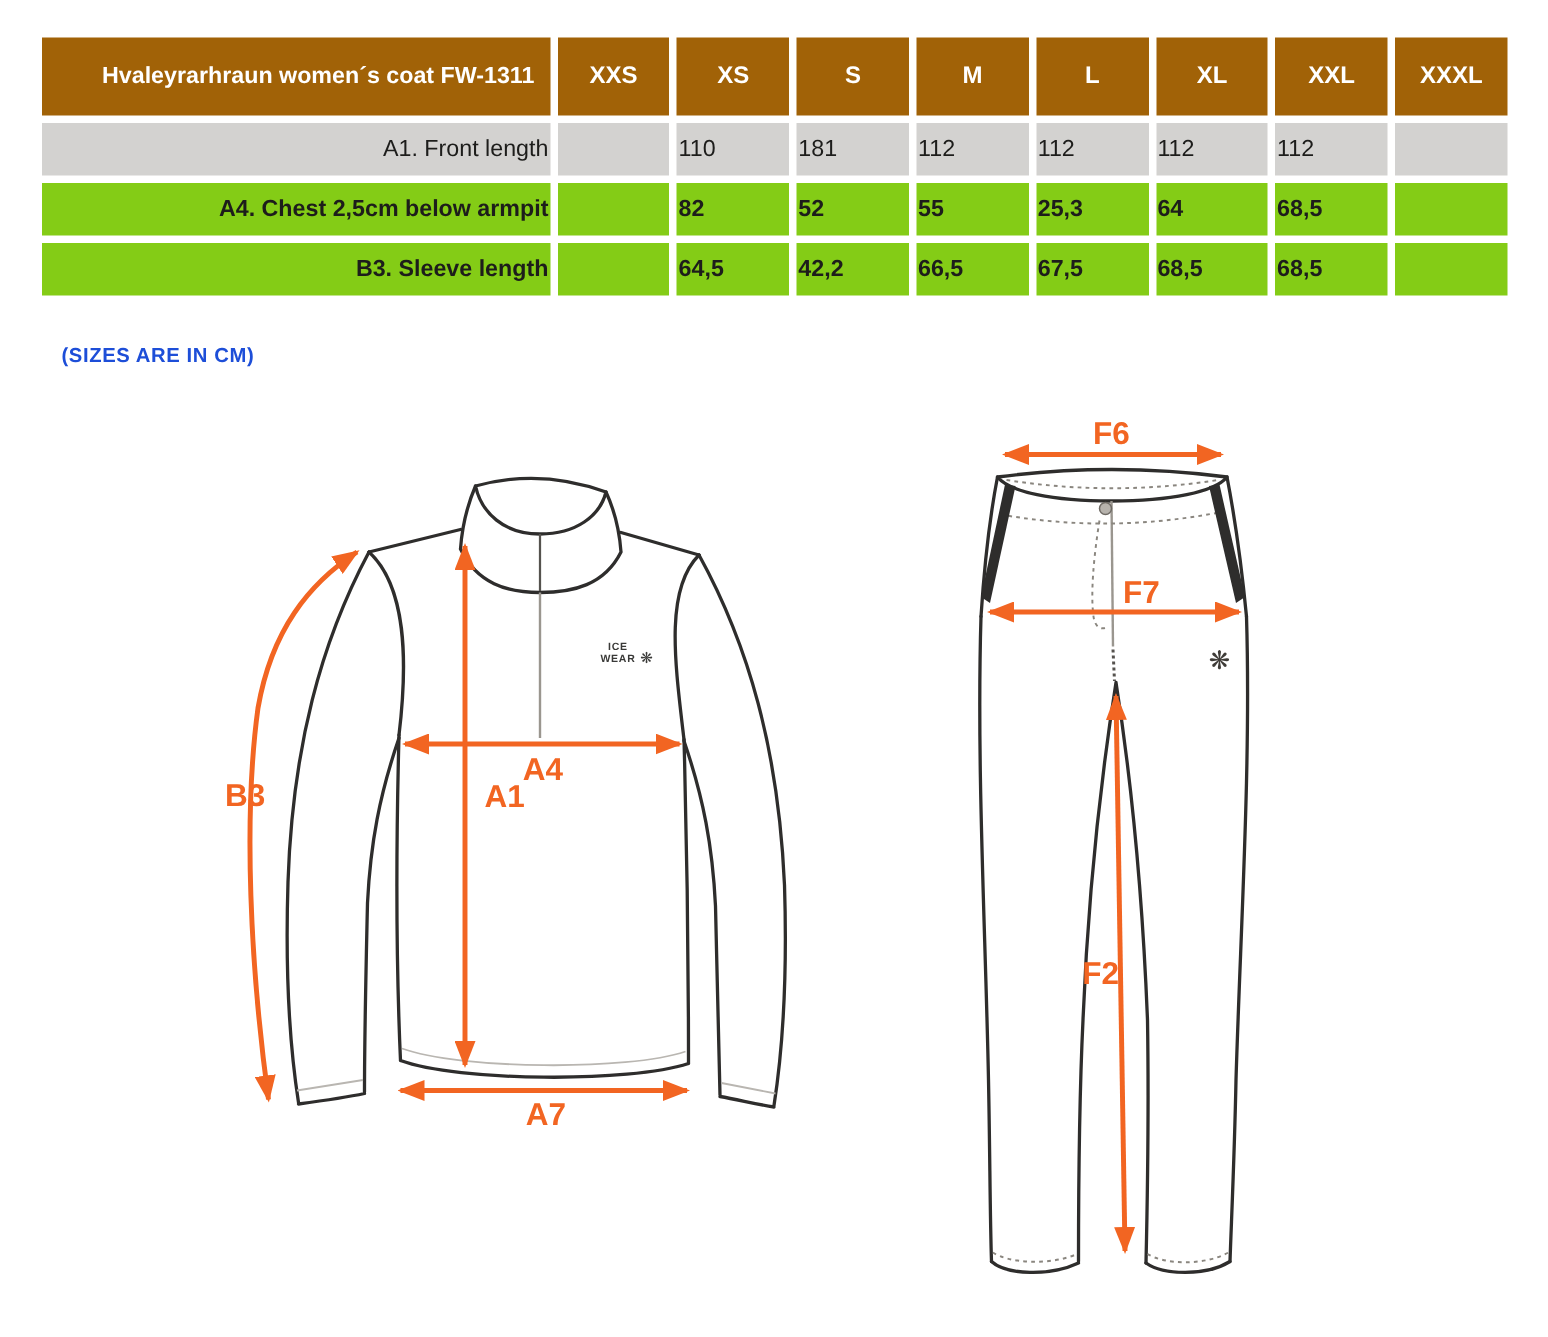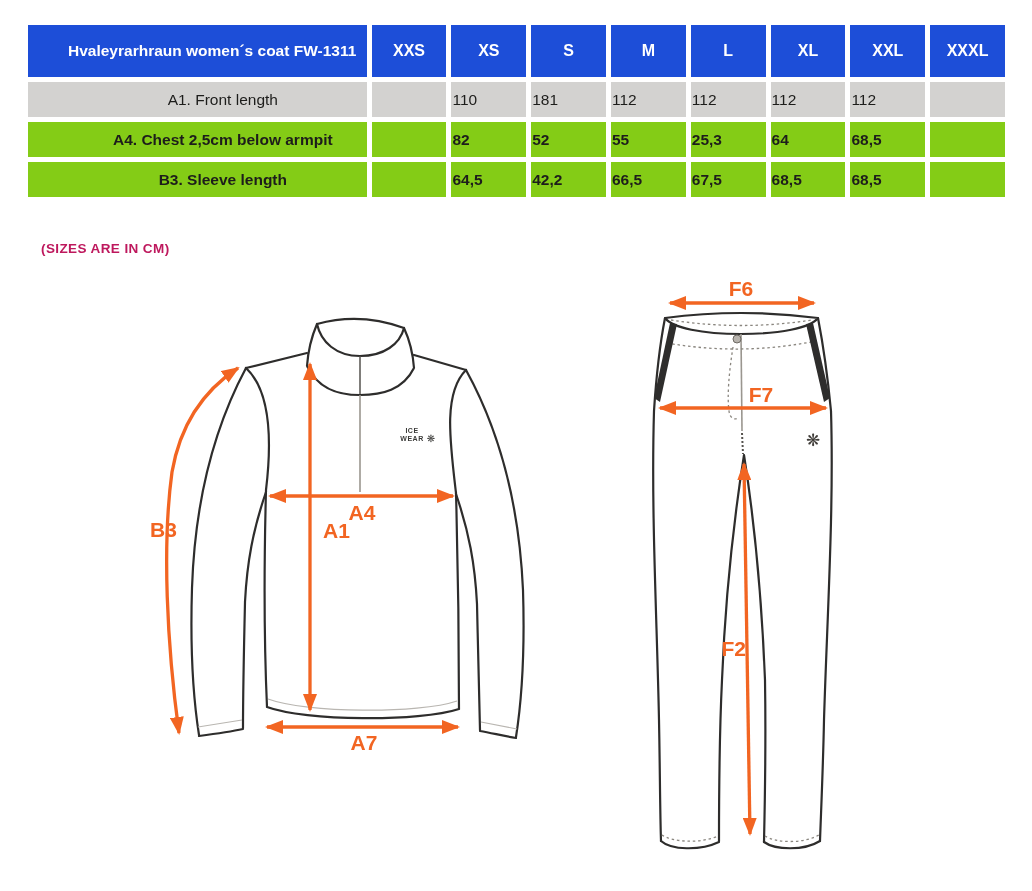--- a/index.html
+++ b/index.html
@@ -8,34 +8,34 @@
     font-family:"Liberation Sans", sans-serif;
     -webkit-font-smoothing:antialiased;
   }
   
   table.size-table {
     position:absolute; left:23px; top:20px; width:987px;
     border-collapse:separate; border-spacing:5px; table-layout:fixed;
   }
   table.size-table th, table.size-table td { overflow:hidden; white-space:nowrap; }
   thead th {
-    background:#1d4ed8; color:#ffffff; height:50px;
+    background:#a16207; color:#ffffff; height:50px;
     font-size:16px; font-weight:600; text-align:center;
   }
   thead th.product { text-align:left; padding-left:40px; font-size:15.5px; }
   tbody td {
     height:33px; font-size:15.5px; color:#1d1d1b; font-weight:400;
   }
-  tbody td.label { text-align:center; padding-left:52px; }
+  tbody td.label { text-align:right; padding-left:52px; }
   tbody tr.dark td  { background:#D3D2D0; }
   tbody tr.light td { background:#84cc16;font-weight:bold; }
   
   .cm-note {
-    position:absolute; left:41px; top:241px;
-    color:#be185d; font-size:13.5px; font-weight:600; letter-spacing:0.4px;
+    position:absolute; left:41px; top:229px;
+    color:#1d4ed8; font-size:13.5px; font-weight:600; letter-spacing:0.4px;
   }
   
   svg.diagrams { position:absolute; left:0; top:270px; }
   .sketch { stroke:#2e2d2c; stroke-width:2.2; fill:none; stroke-linecap:round; stroke-linejoin:round; }
   .faint  { stroke:#b9b6b1; stroke-width:1.2; fill:none; }
   .dotted { stroke:#8a867f; stroke-width:1.3; fill:none; stroke-dasharray:2.5 2.8; }
   .grayline { stroke:#9a968f; stroke-width:1.6; fill:none; }
   .midline  { stroke:#55524e; stroke-width:1.5; fill:none; }
   .arrow { stroke:#F26522; stroke-width:3.3; fill:none; }
   .mlabel { font-family:"Liberation Sans", sans-serif; font-size:21px; font-weight:600; fill:#F26522; }

